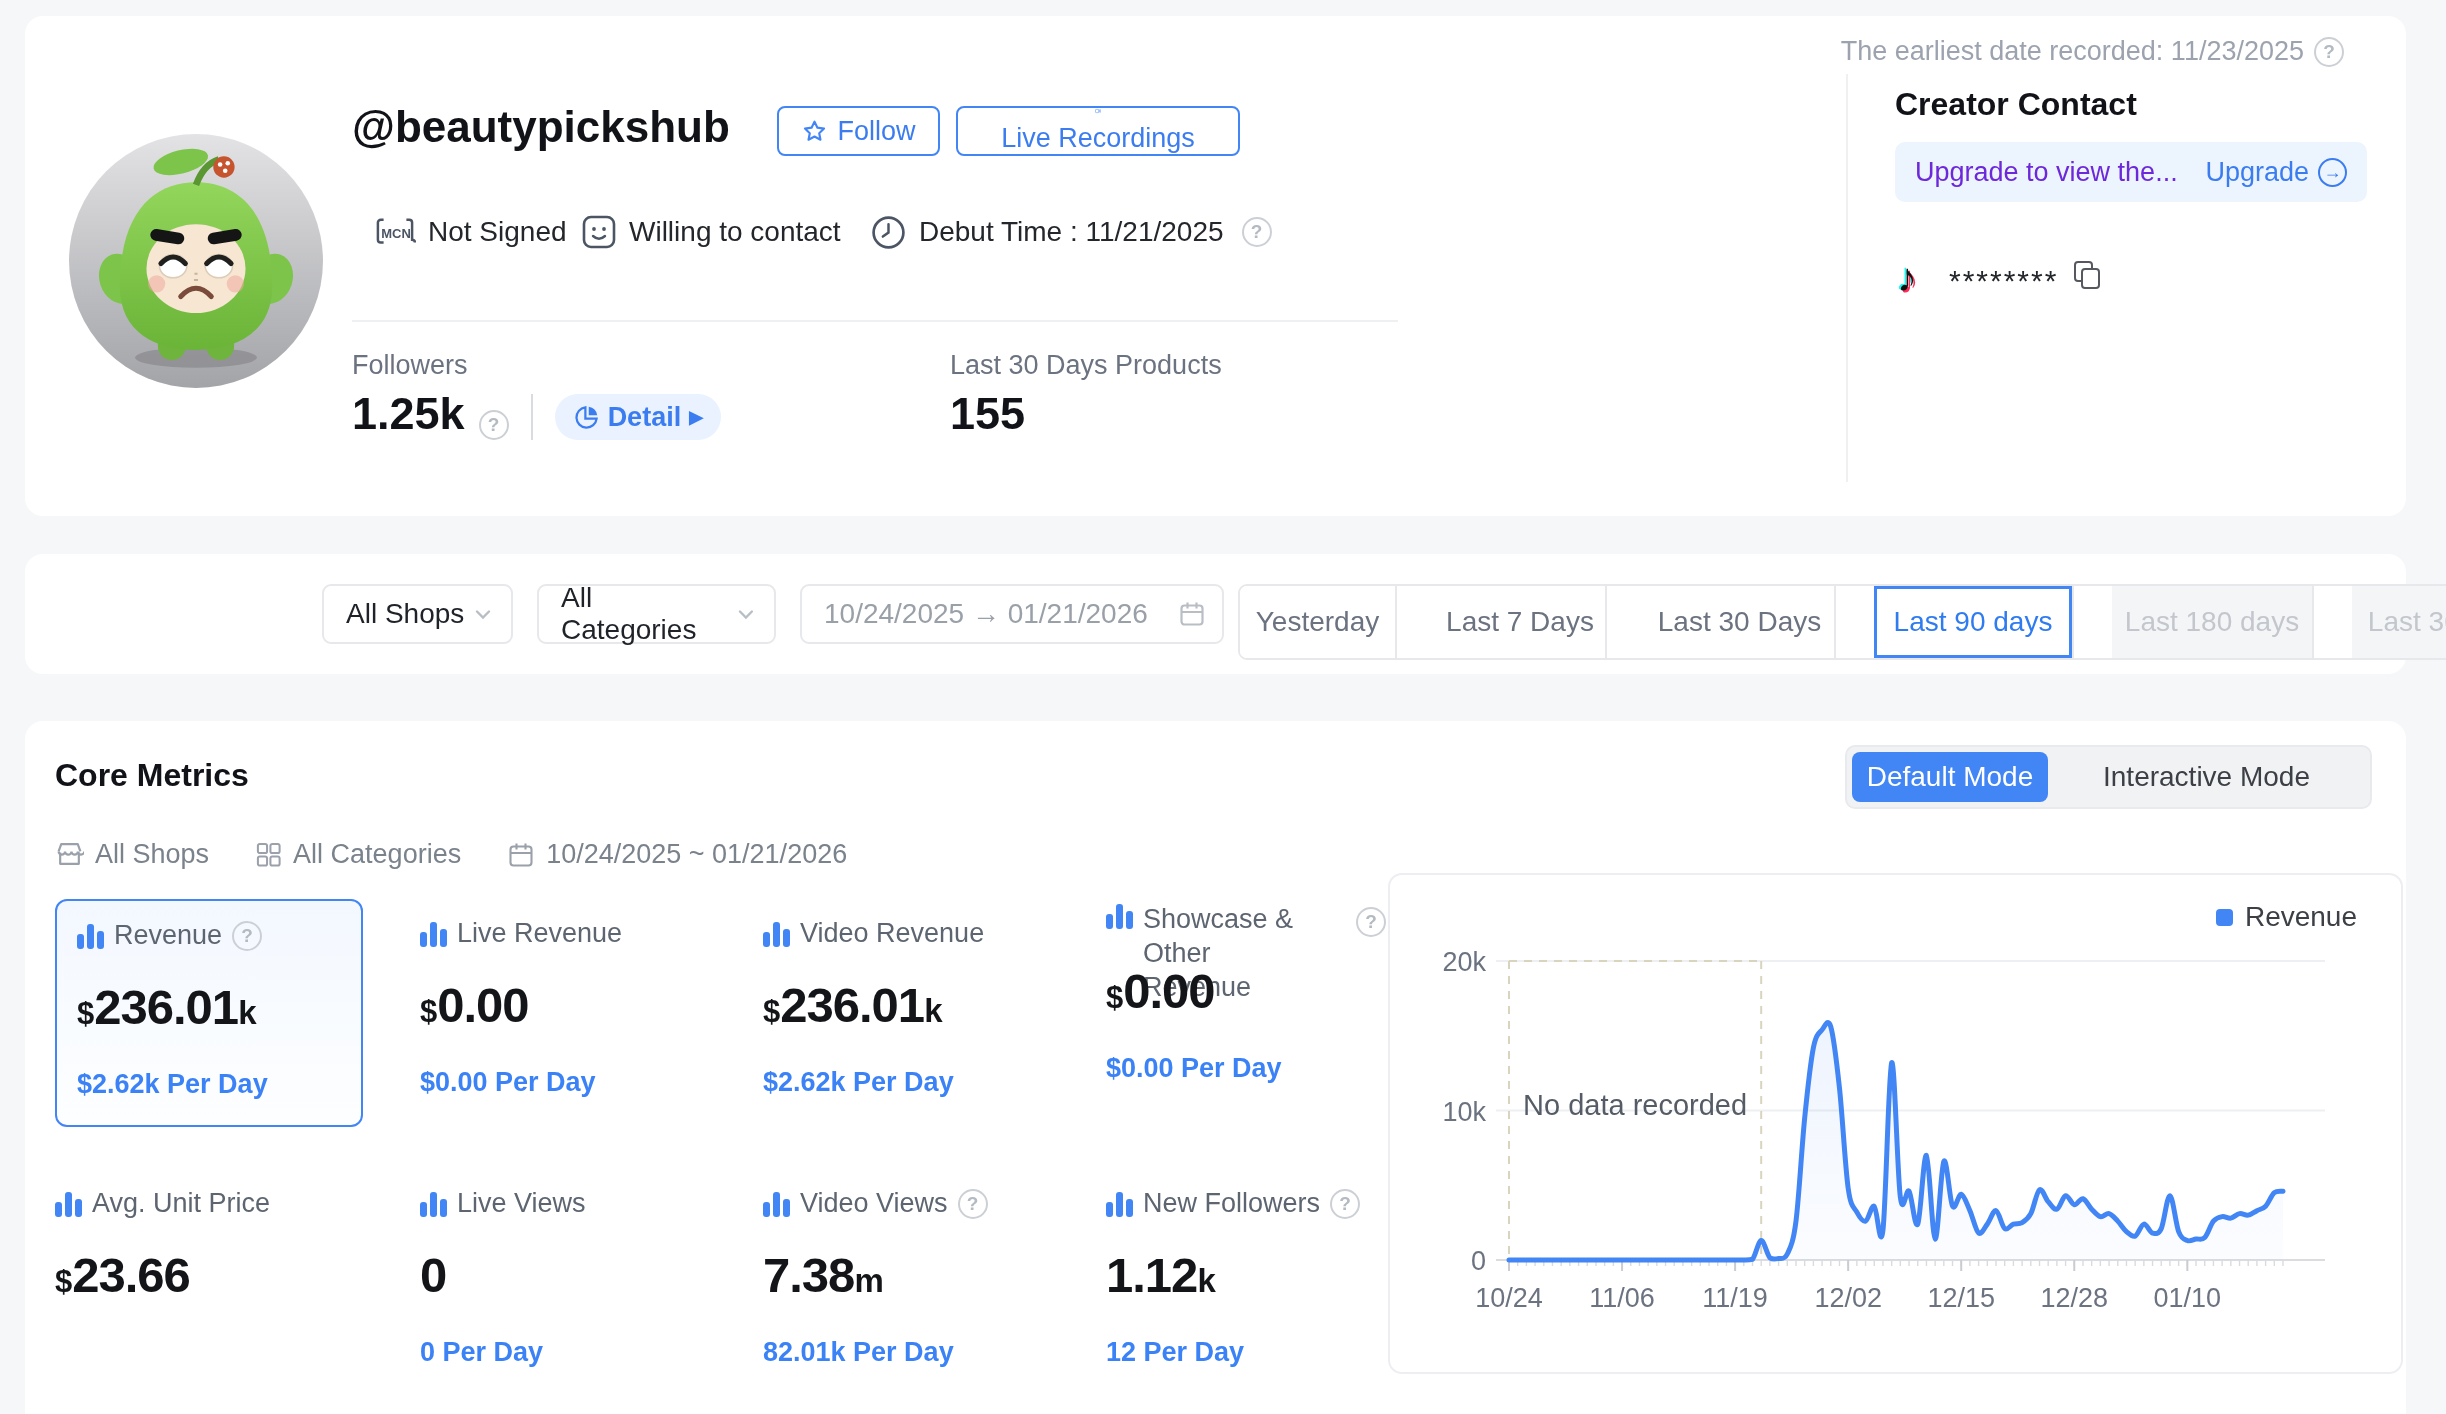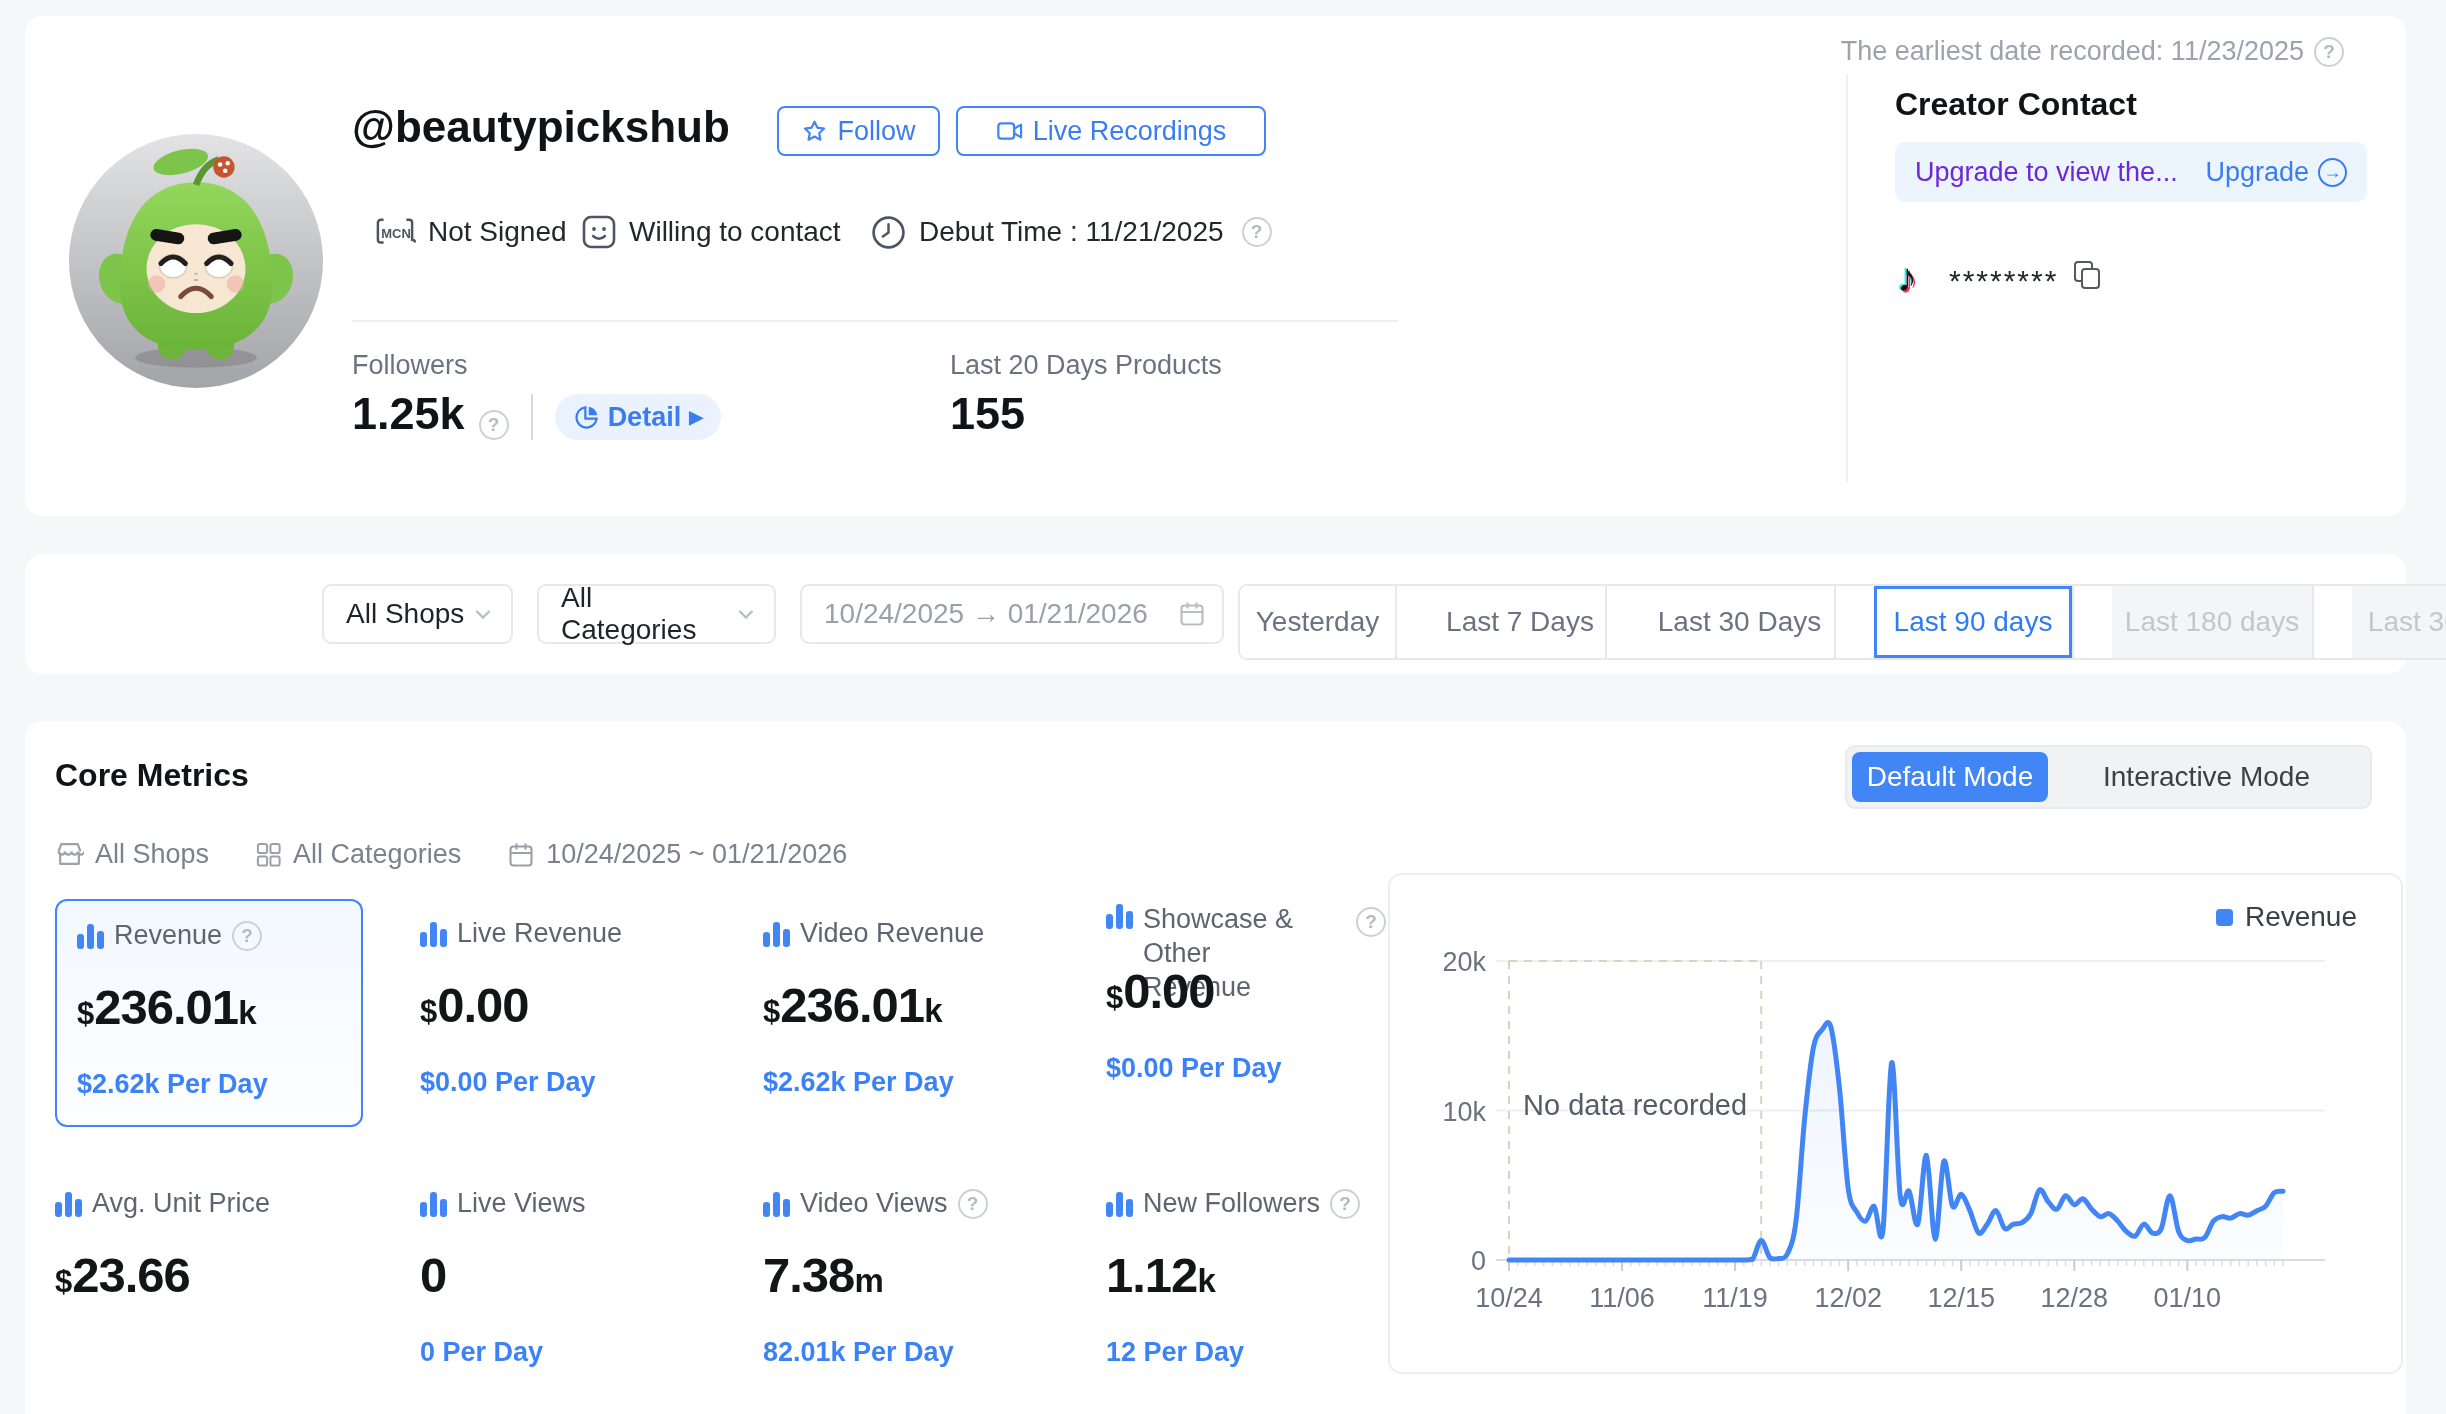--- a/index.html
+++ b/index.html
@@ -8,21 +8,21 @@
   #app { position:relative; width:2446px; height:1414px; }
   .card { position:absolute; background:#ffffff; border-radius:18px; }
 
   
   #card-profile { left:25px; top:16px; width:2381px; height:500px; }
   .avatar { position:absolute; left:44px; top:118px; width:254px; height:254px; border-radius:50%; overflow:hidden; }
   .username { position:absolute; left:327px; top:86px; font-size:44px; font-weight:700; color:#111318; }
   .btn-outline-blue { position:absolute; top:90px; height:50px; border:2px solid #4285f4; border-radius:8px;
     background:#fff; color:#3b7df0; font-size:27px; display:flex; align-items:center; justify-content:center; gap:9px; }
   #follow-btn { left:752px; width:163px; }
-  #liverec-btn { left:931px; width:310px; }
+  #liverec-btn { left:931px; width:284px;flex-direction:column; }
   .info-row { position:absolute; top:196px; height:40px; display:flex; align-items:center; gap:12px; font-size:28px; color:#23262b; }
   .gray-ic { color:#4b5563; }
   .bio-row { position:absolute; left:327px; top:258px; font-size:27px; color:#4b5563; }
   .bio-label { color:#9ca3af; }
   .hdiv { position:absolute; left:327px; top:304px; width:1046px; height:2px; background:#eef0f2; }
   .stat-label { position:absolute; top:334px; font-size:27px; color:#6b7280; }
   .stat-value-row { position:absolute; top:372px; display:flex; align-items:flex-end; gap:14px; }
   .stat-value { font-size:45px; font-weight:700; color:#111318; }
   .vbar { width:2px; height:46px; background:#d8dbdf; margin:0 8px; }
   .detail-pill { display:flex; align-items:center; gap:8px; background:#e9f2fe; border-radius:999px;
@@ -199,21 +199,21 @@
       <span class="detail-pill">
         <svg width="27" height="27" viewBox="0 0 24 24">
             <path d="M11 3 a9 9 0 1 0 10 10 h-10 Z" fill="none" stroke="#3b7df0" stroke-width="2"></path>
             <path d="M14 2.5 a9 9 0 0 1 7.5 7.5 h-7.5 Z" fill="#3b7df0"></path>
           </svg>
         <span>Detail</span>
         <span style="font-size:18px;">▶</span>
       </span>
     </div>
 
-    <div class="stat-label" style="left:925px;">Last 20 Days Products</div>
+    <div class="stat-label" style="left:925px;">Last 30 Days Products</div>
     <div class="stat-value-row" style="left:925px;">
       <span class="stat-value">155</span>
     </div>
 
     <div class="earliest">
       <span>The earliest date recorded: 11/23/2025</span>
       <span class="help">?</span>
     </div>
 
     <div class="vdiv"></div>

